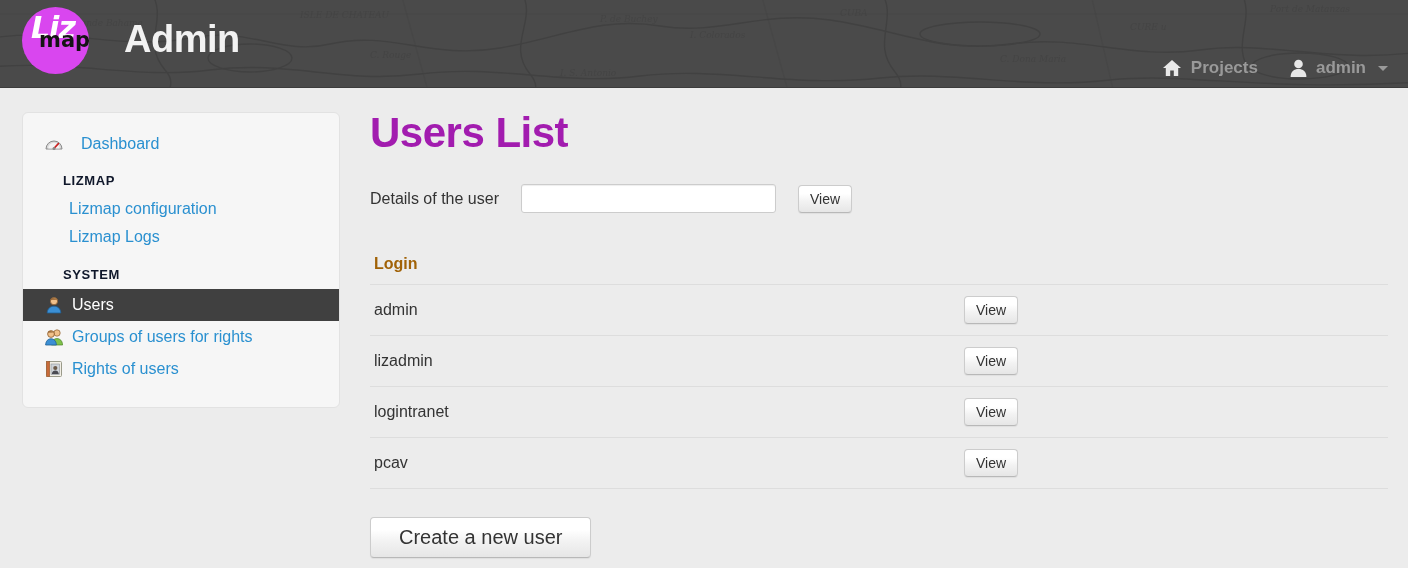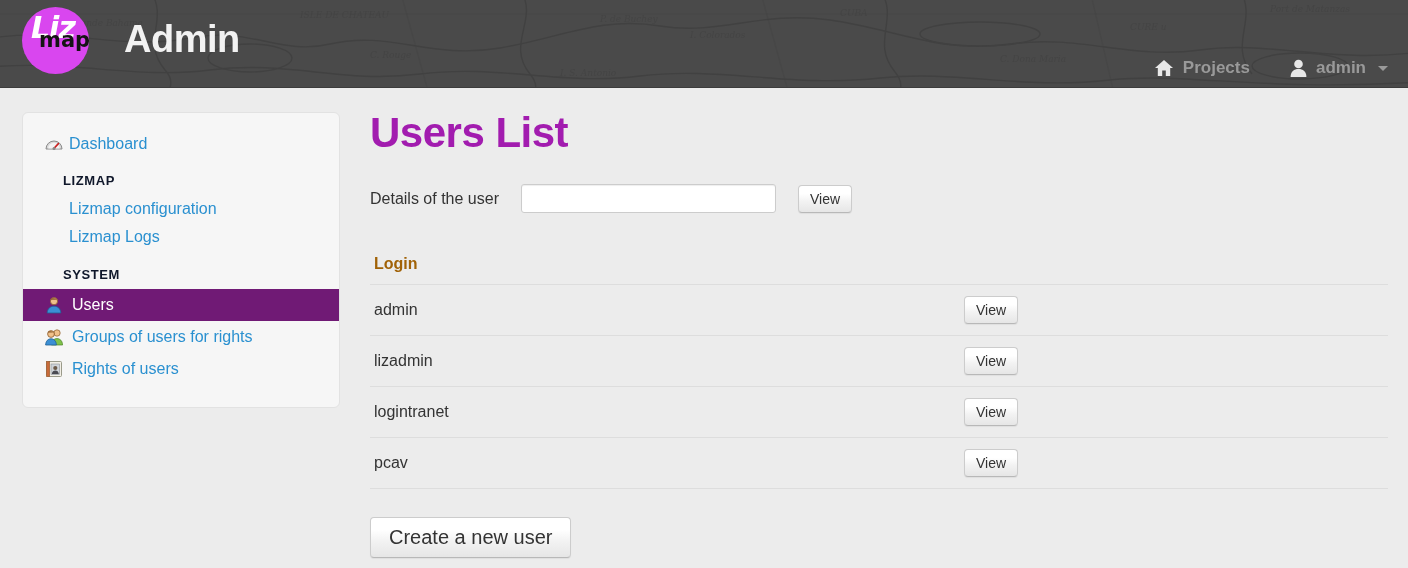--- a/index.html
+++ b/index.html
@@ -67,21 +67,21 @@
     font-weight: bold;
     color: #f2f2f2;
     letter-spacing: -0.5px;
     line-height: 1.2;
   }
   .topnav {
     position: absolute;
     right: 8px; bottom: 4px;
     display: flex;
     align-items: flex-start;
-    gap: 16px;
+    gap: 8px;
   }
   .topnav-item {
     display: flex;
     align-items: center;
     gap: 9px;
     padding: 6px 12px;
     color: #999999;
     font-size: 17px;
     font-weight: bold;
     text-decoration: none;
@@ -108,21 +108,21 @@
     left: 22px; top: 24px;
     width: 318px;
     background: #f6f6f6;
     border: 1px solid #e2e2e2;
     border-radius: 6px;
     padding: 18px 0 22px 0;
   }
   .nav-top {
     display: flex;
     align-items: center;
-    gap: 6px;
+    gap: 18px;
     padding: 4px 0 4px 22px;
     text-decoration: none;
   }
   .nav-link-text {
     color: #2a90d0;
     font-size: 16px;
     text-decoration: none;
   }
   .nav-section-title {
     padding: 16px 0 7px 40px;
@@ -140,21 +140,21 @@
   }
   .nav-item {
     display: flex;
     align-items: center;
     gap: 9px;
     padding: 7px 0 7px 22px;
     text-decoration: none;
     cursor: pointer;
   }
   .nav-item.active {
-    background: #701a75;
+    background: #404040;
   }
   .nav-item.active .nav-link-text { color: #ffffff; }
 
   
   .ic { display: inline-block; width: 18px; height: 18px; position: relative; flex: 0 0 18px; }
 
   
   .main {
     position: absolute;
     left: 370px; top: 24px;
@@ -205,21 +205,21 @@
     box-shadow: 0 1px 1px rgba(0,0,0,0.06);
     white-space: nowrap;
   }
   .btn-view {
     font-size: 14px;
     padding: 5px 11px;
   }
   .btn-view-top { margin-left: 10px; }
   .btn-create {
     font-size: 20px;
-    padding: 8px 18px;
+    padding: 8px 28px;
     margin-top: 28px;
   }
 
   table.users {
     width: 1018px;
     border-collapse: collapse;
   }
   table.users th {
     text-align: left;
     font-size: 16px;

